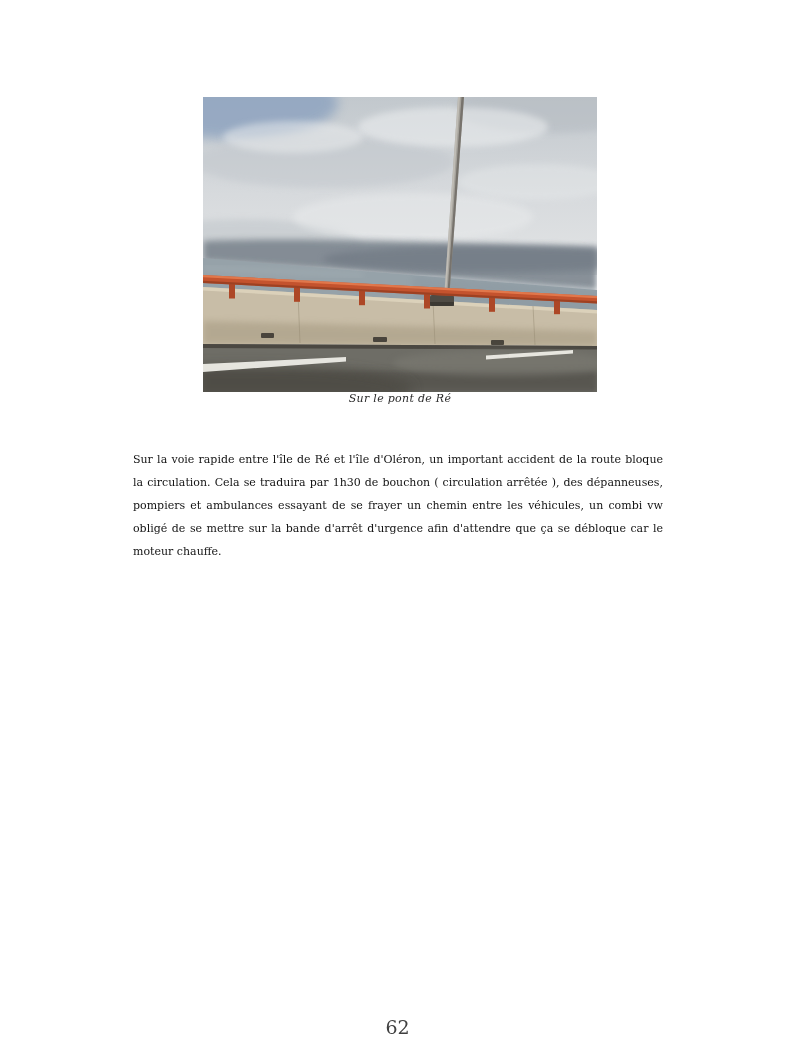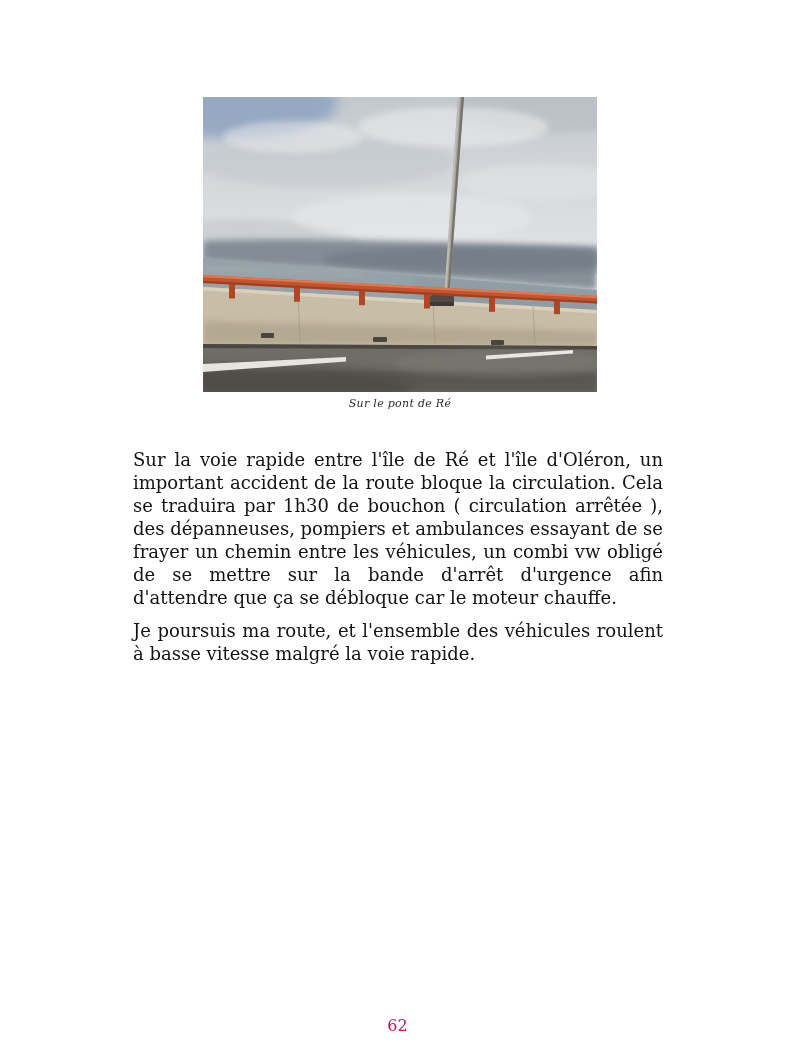--- a/index.html
+++ b/index.html
@@ -8,42 +8,41 @@
     width:795px; height:1063px;
     background:#ffffff;
     font-family:"DejaVu Serif","Liberation Serif",serif;
     overflow:hidden;
   }
   figure.photo-figure {
     position:absolute; left:203px; top:97px; width:394px; margin:0;
   }
   figure.photo-figure svg { display:block; width:394px; height:295px; }
   figcaption {
-    margin-top:5px;
     text-align:center;
     font-style:italic;
     font-size:11px;
     letter-spacing:.3px;
     color:#2b2b2b;
   }
   main.body-text {
     position:absolute; left:133px; top:448px; width:530px;
   }
   main.body-text p {
     margin:0 0 10px 0;
-    font-size:18px;
+    font-size:11px;
     line-height:23px;
     text-align:justify;
     color:#131313;
   }
   footer.page-footer {
     position:absolute; left:0; right:0; top:1016px;
     text-align:center;
-    font-size:16px;
-    color:#be185d;
+    font-size:19px;
+    color:#404040;
   }
 </style>
 </head>
 <body>
 
 <div class="page">
 
   <figure class="photo-figure">
     <svg viewBox="0 0 394 295" preserveAspectRatio="none" xmlns="http://www.w3.org/2000/svg">
       <defs>
@@ -129,20 +128,19 @@
           <polygon points="0,267 143,260 143,264.5 0,275"></polygon>
           <polygon points="283,258.5 370,253 370,256.5 283,262.5"></polygon>
         </g>
       </g>
     </svg>
     <figcaption>Sur le pont de Ré</figcaption>
   </figure>
 
   <main class="body-text">
     <p>Sur la voie rapide entre l'île de Ré et l'île d'Oléron, un important accident de la route bloque la circulation. Cela se traduira par 1h30 de bouchon ( circulation arrêtée ), des dépanneuses, pompiers et ambulances essayant de se frayer un chemin entre les véhicules, un combi vw obligé de se mettre sur la bande d'arrêt d'urgence afin d'attendre que ça se débloque car le moteur chauffe.</p>
-    <p>Je poursuis ma route, et l'ensemble des véhicules roulent à basse vitesse malgré la voie rapide.</p>
   </main>
 
   <footer class="page-footer">
     <span>62</span>
   </footer>
 
 </div>
 
 </body></html>

